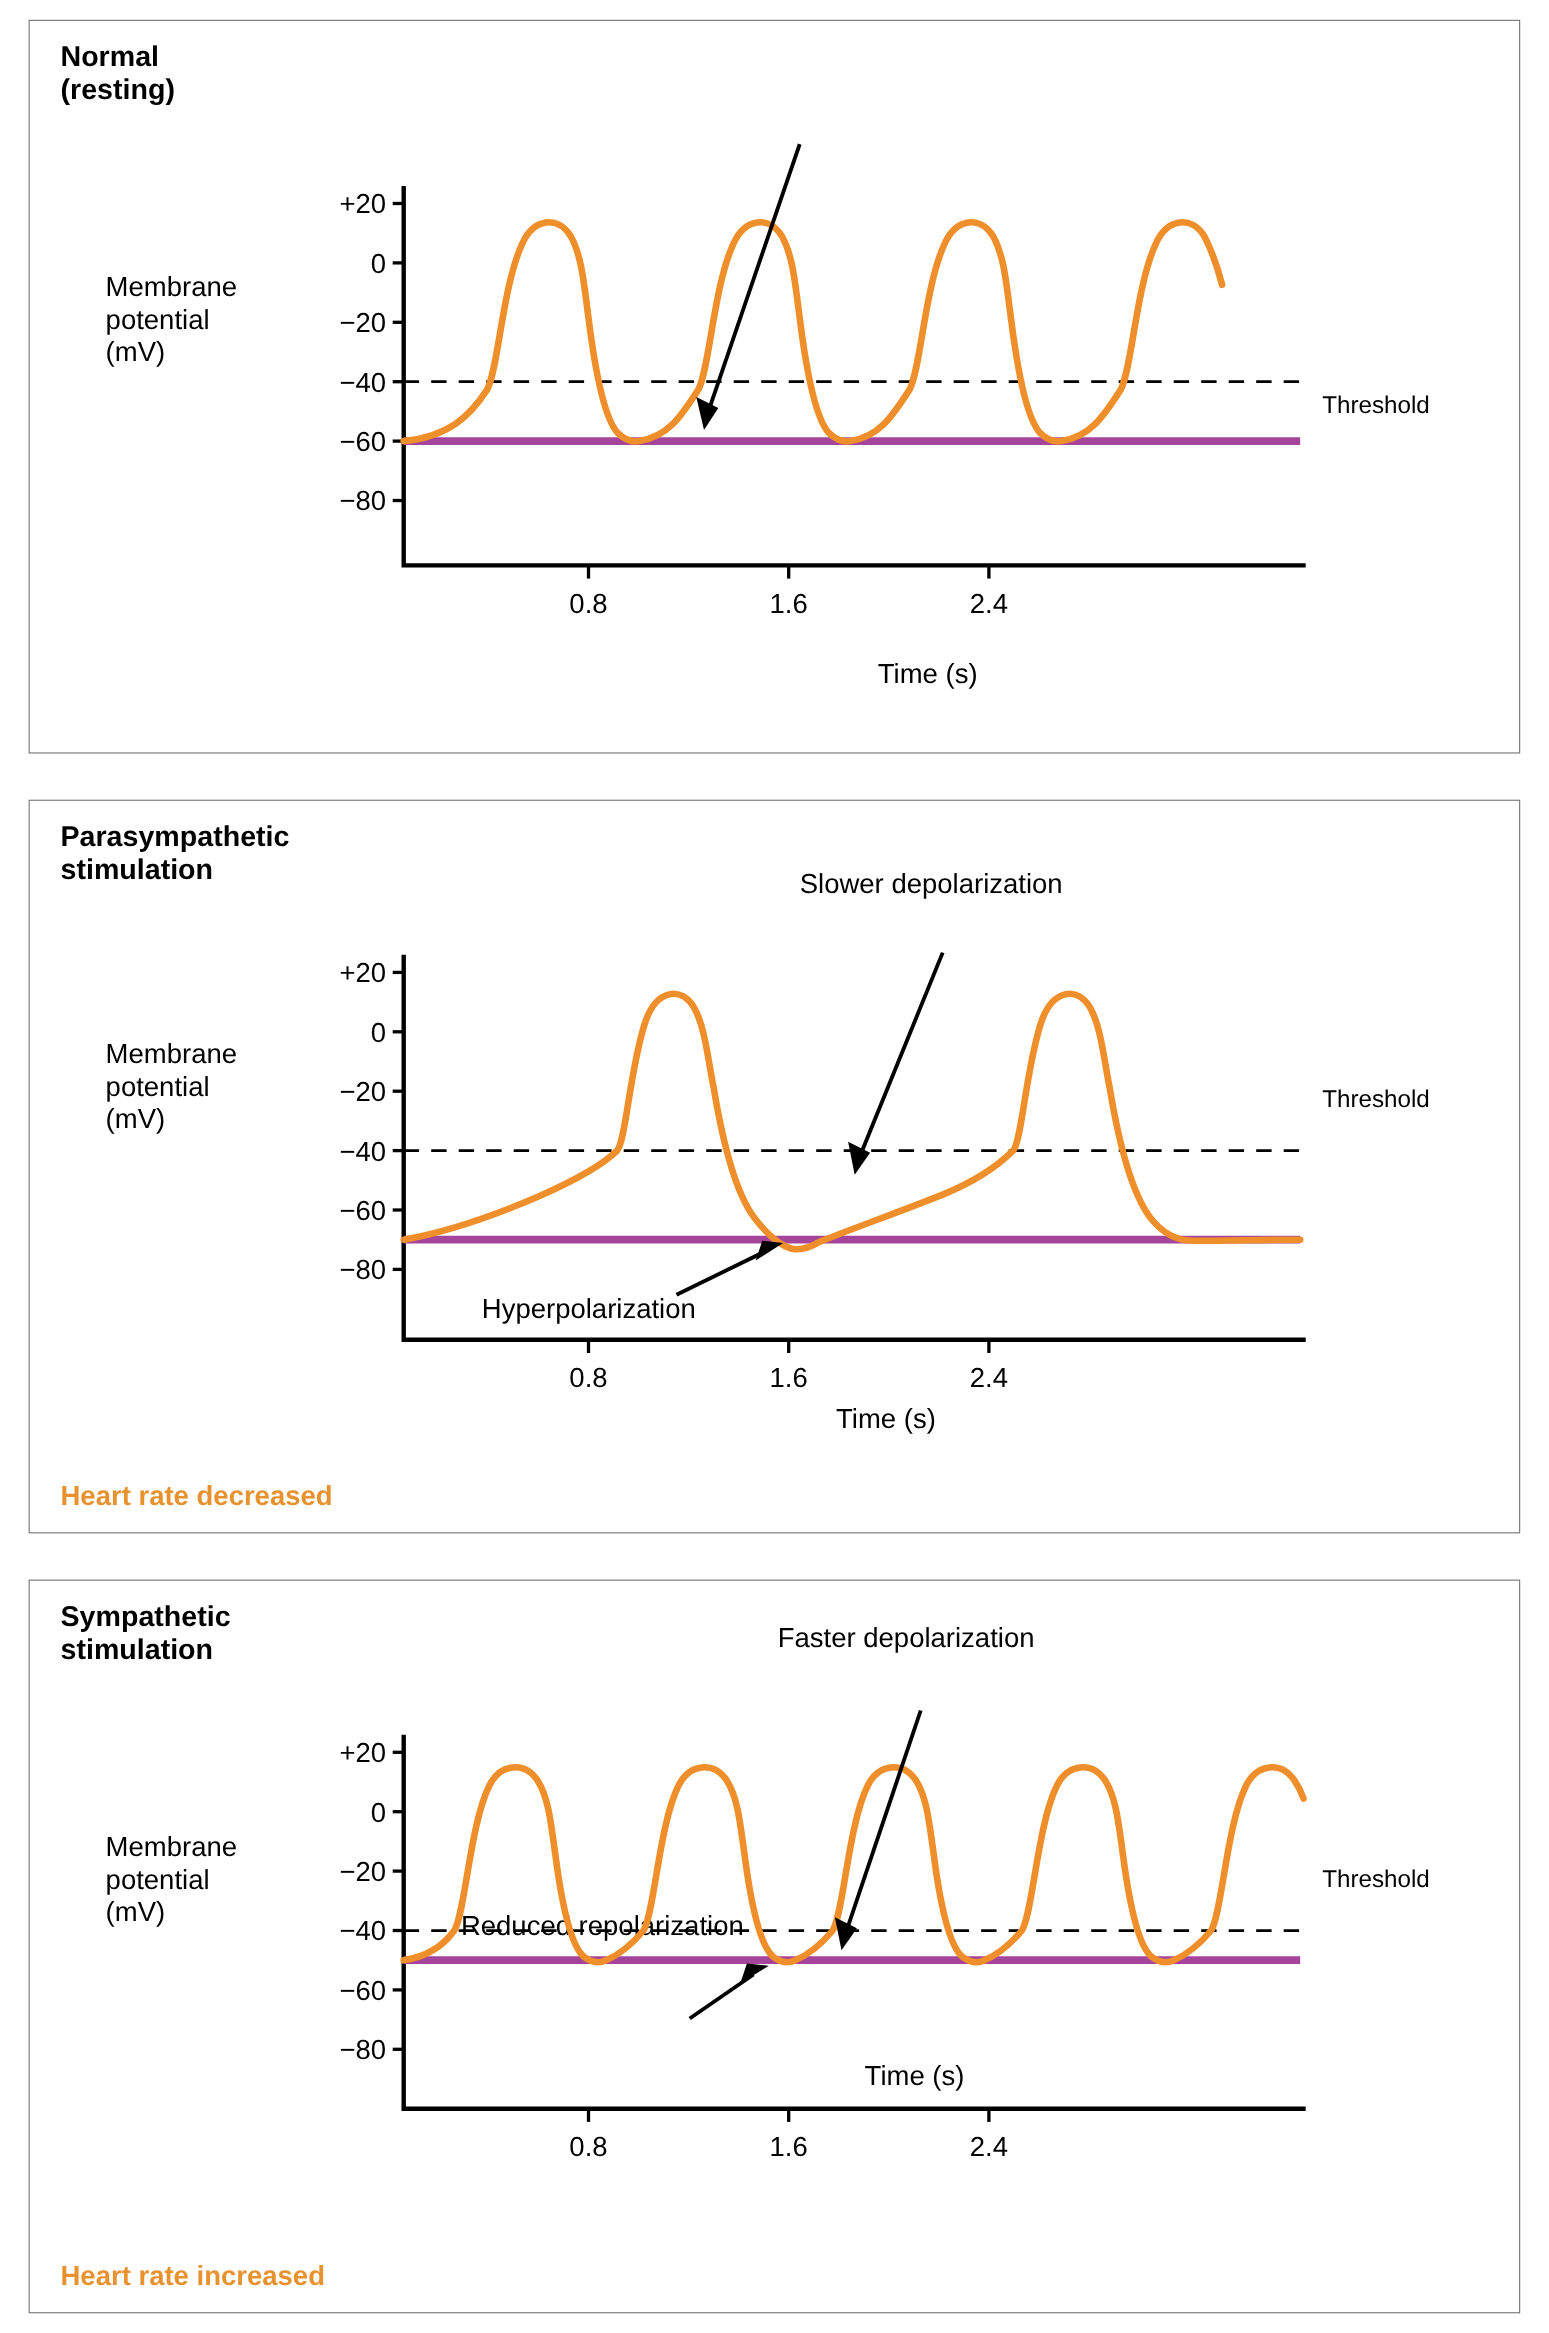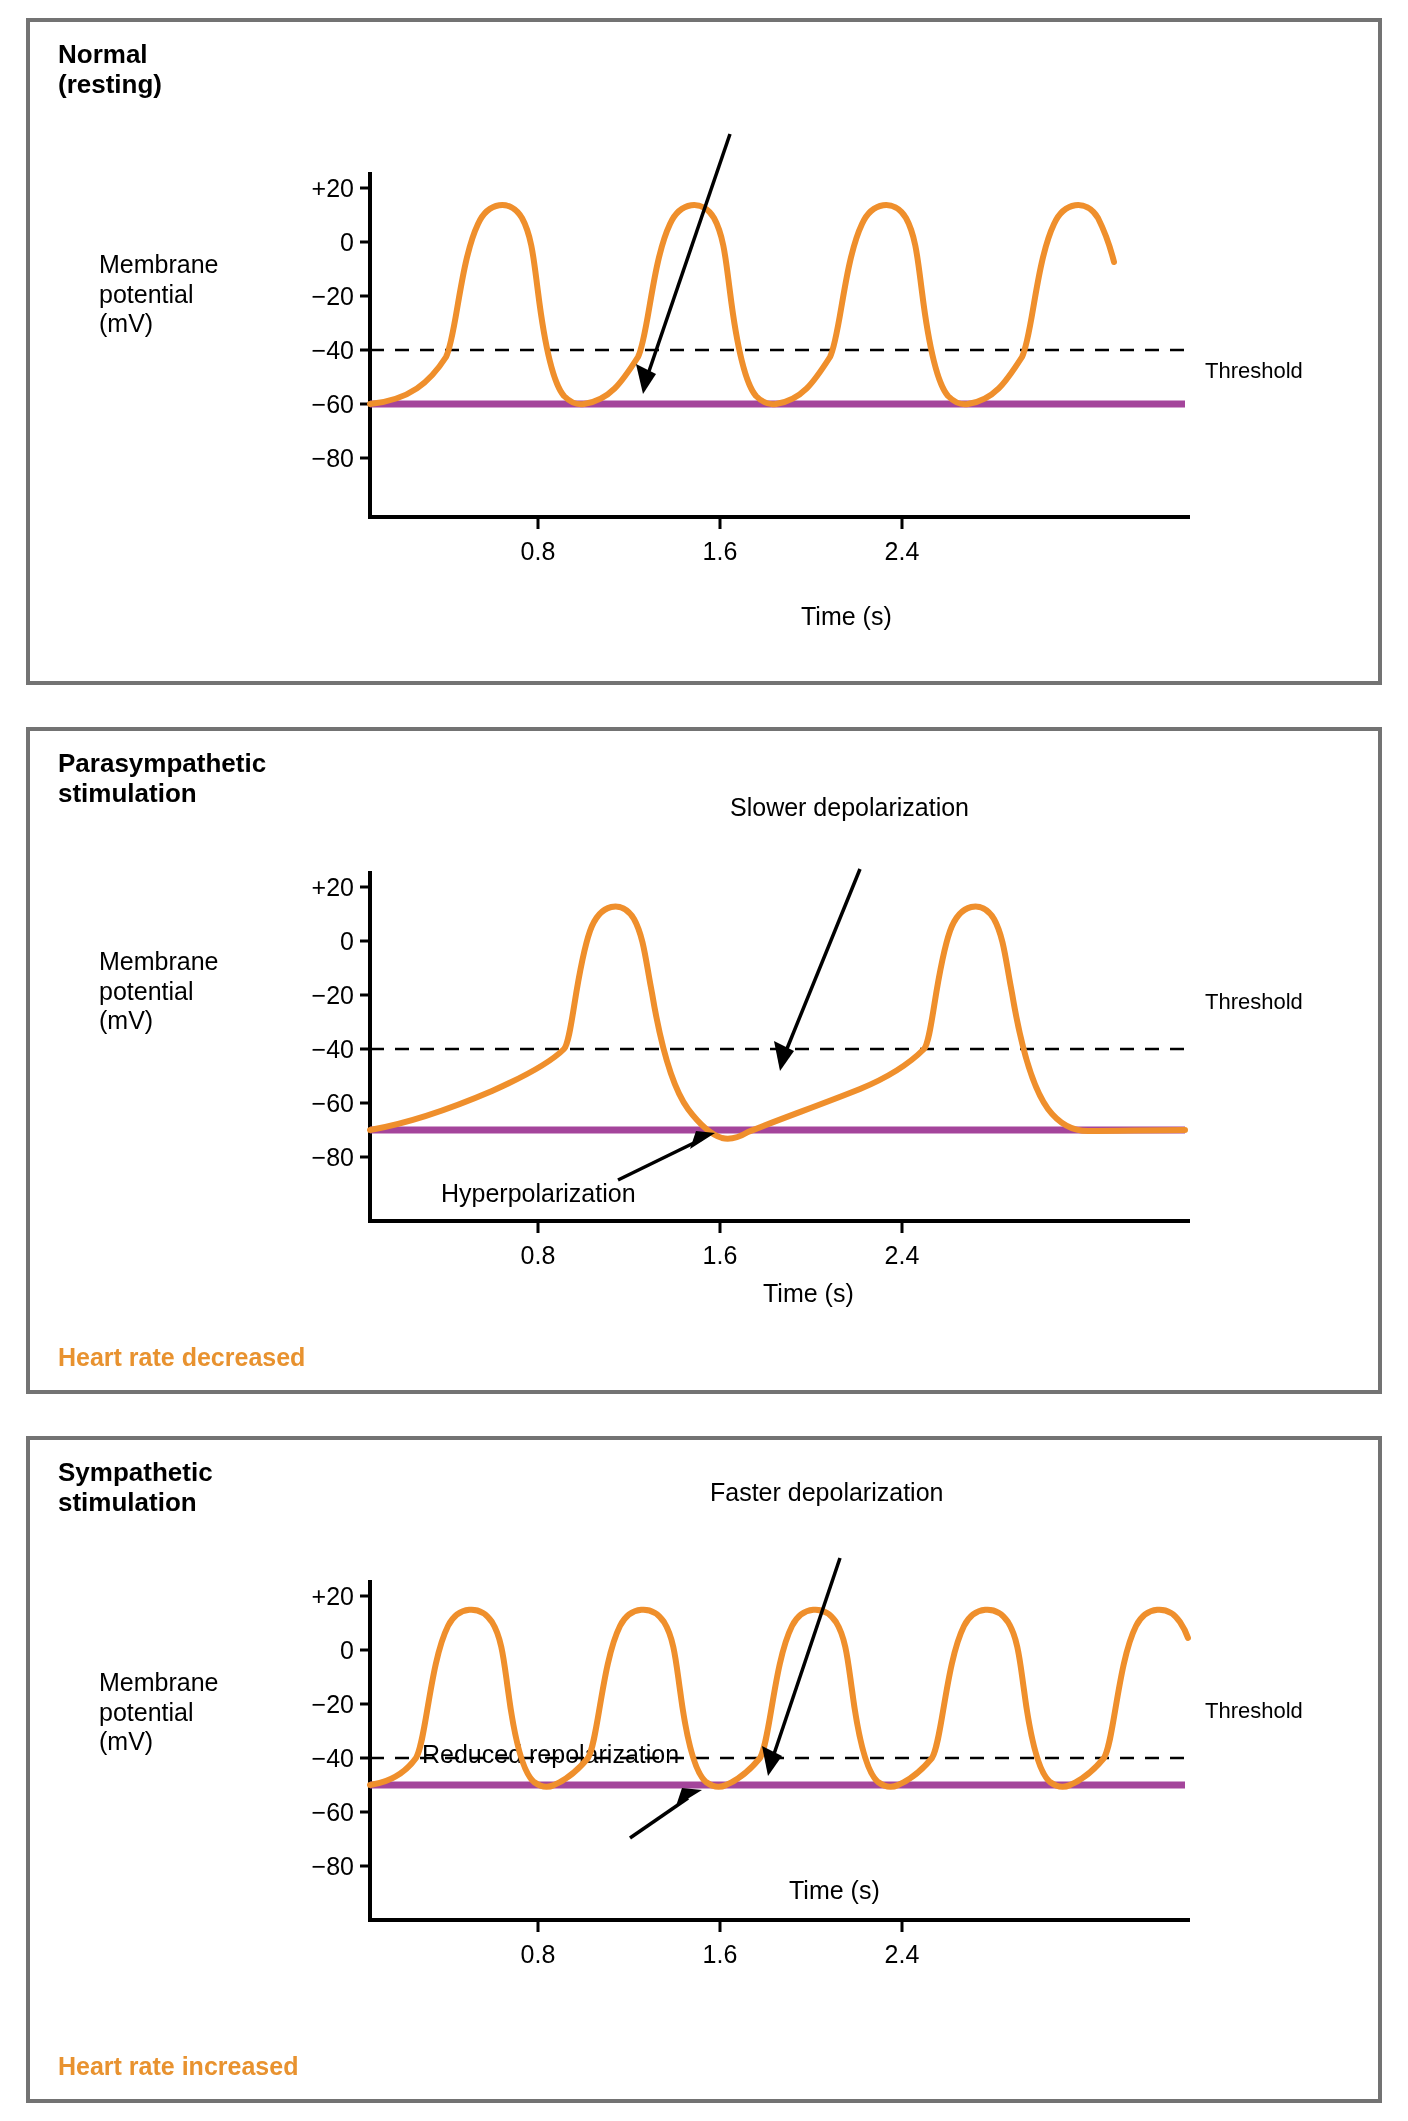--- a/index.html
+++ b/index.html
@@ -18,21 +18,21 @@
     width: 1408px;
     height: 2121px;
     box-sizing: border-box;
     padding: 18px 26px 18px 26px;
     display: flex;
     flex-direction: column;
     gap: 42px;
   }
   .panel {
     position: relative;
-    border: 4px solid #737373;
+    border: 1px solid #737373;
     background: #ffffff;
     box-sizing: border-box;
     flex: 1 1 0;
   }
   .panel-title {
     position: absolute;
     left: 28px;
     top: 18px;
     font-size: 26px;
     font-weight: bold;

